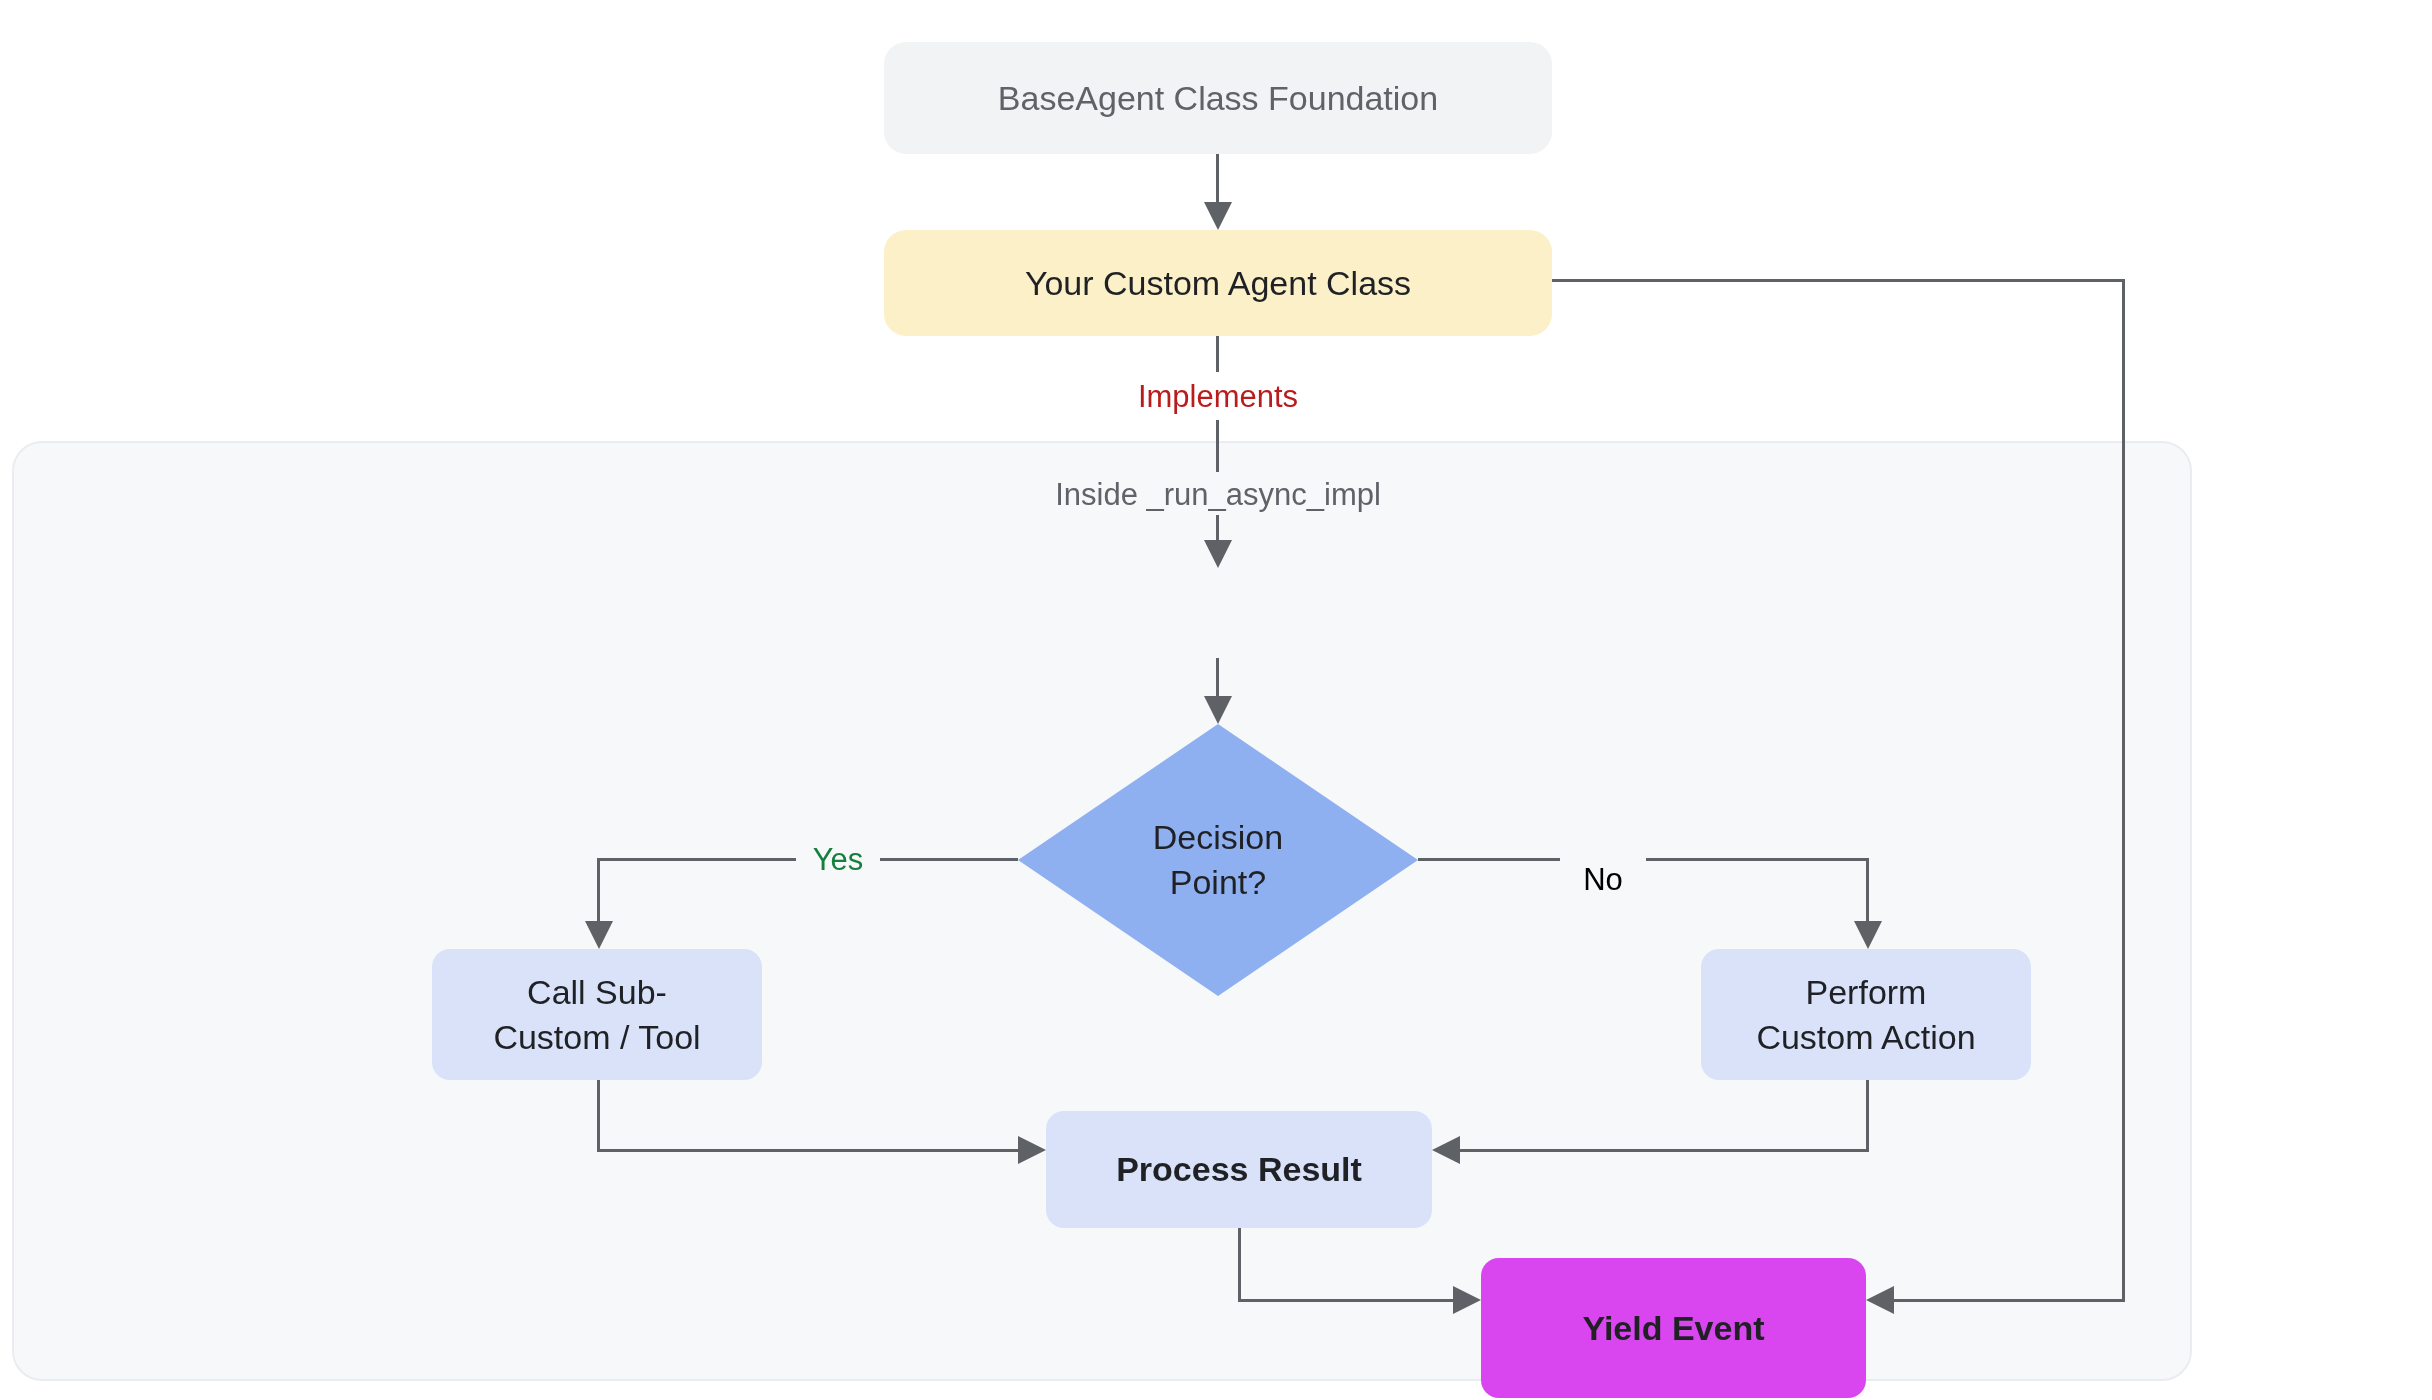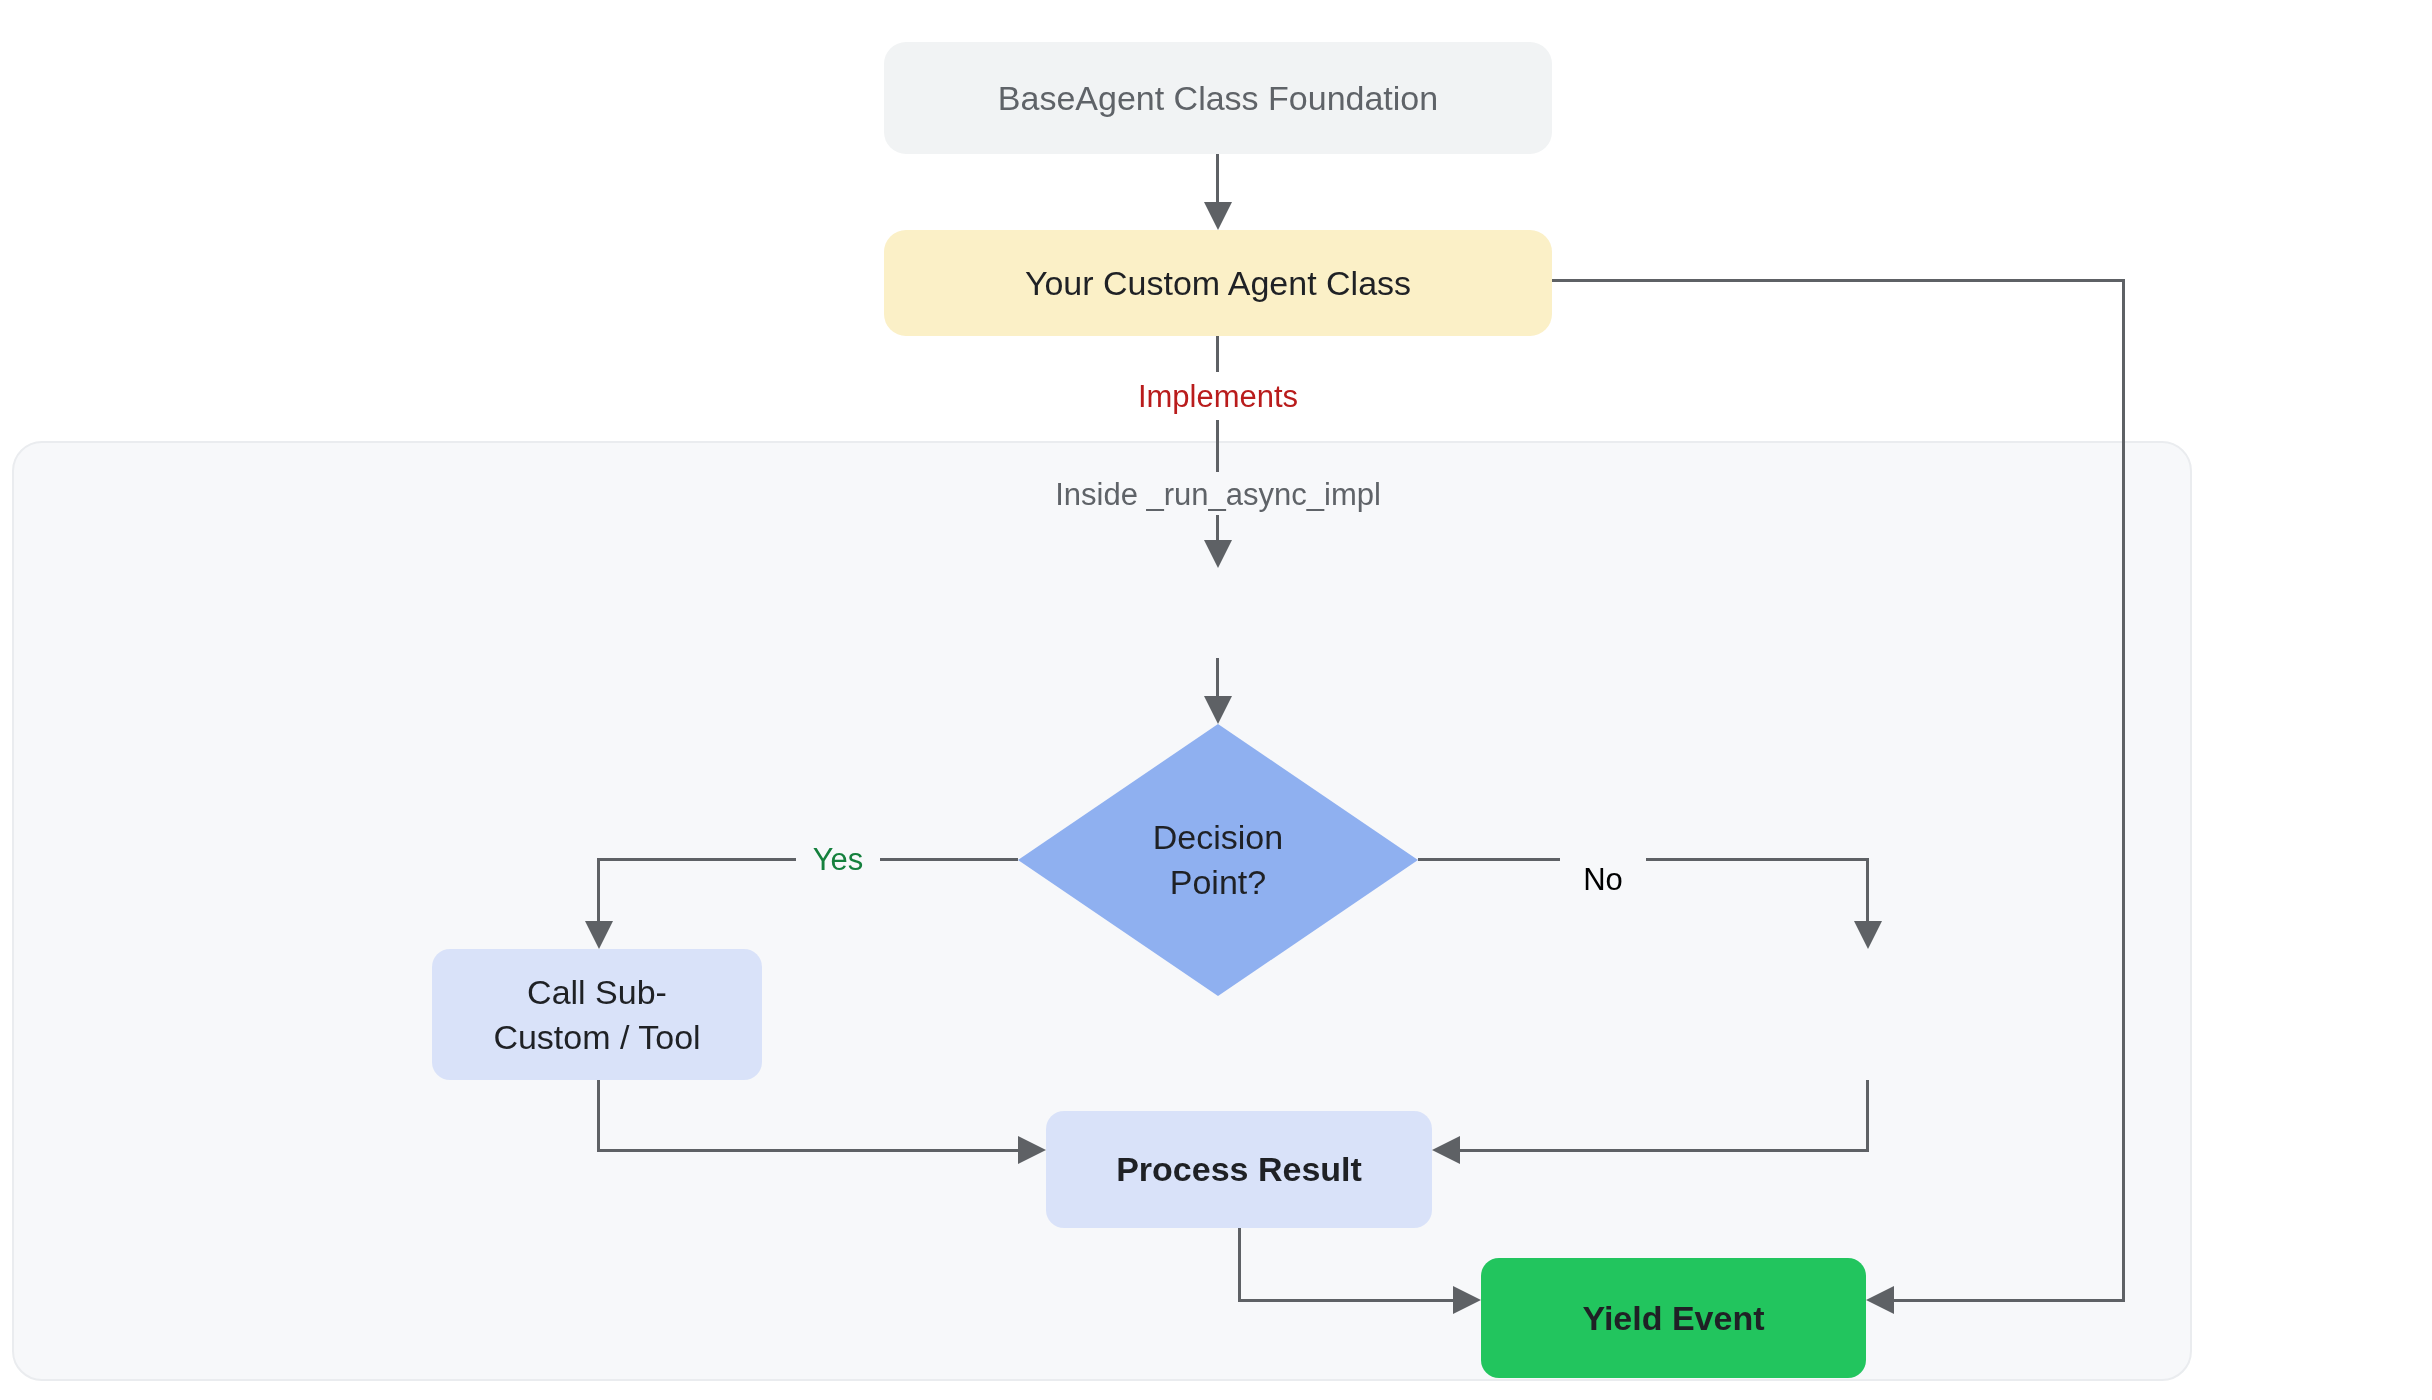--- a/index.html
+++ b/index.html
@@ -93,22 +93,26 @@
   <div class="node diamond" style="left: 1018px; top: 724px; width: 400px; height: 272px; background: rgb(143, 176, 240);">
     <span>Decision
 Point?</span>
   </div>
 
   <div class="node rect" style="left: 432px; top: 949px; width: 330px; height: 131px; background: rgb(217, 226, 249);">
     <span>Call Sub-
 Custom / Tool</span>
   </div>
 
+  <div class="node rect" style="left: 1701px; top: 949px; width: 330px; height: 131px; background: rgb(217, 226, 249);">
+    <span>Perform
+Custom Action</span>
+  </div>
 
   <div class="node rect bold-node" style="left: 1046px; top: 1093px; width: 386px; height: 117px; background: rgb(217, 226, 249);">
     <span>Process Result</span>
   </div>
 
-  <div class="node rect bold-node" style="left: 1481px; top: 1240px; width: 385px; height: 120px; background: #22c55e; justify-content: center;">
+  <div class="node rect bold-node" style="left: 1481px; top: 1240px; width: 385px; height: 140px; background: #d946ef; justify-content: center;">
     <span>Yield Event</span>
   </div>
 
 </div>
 
 </body></html>

